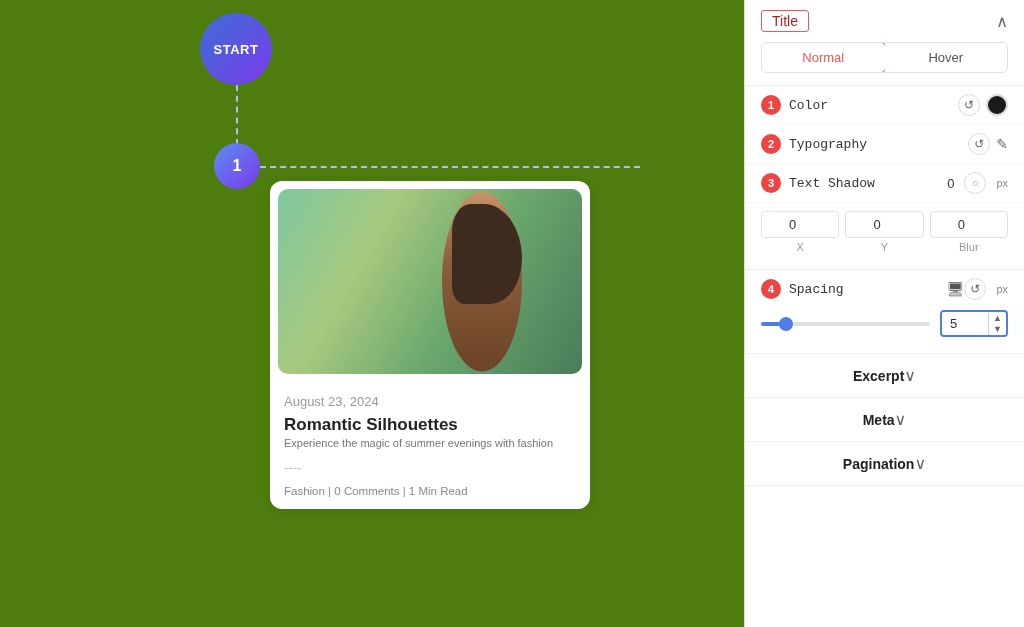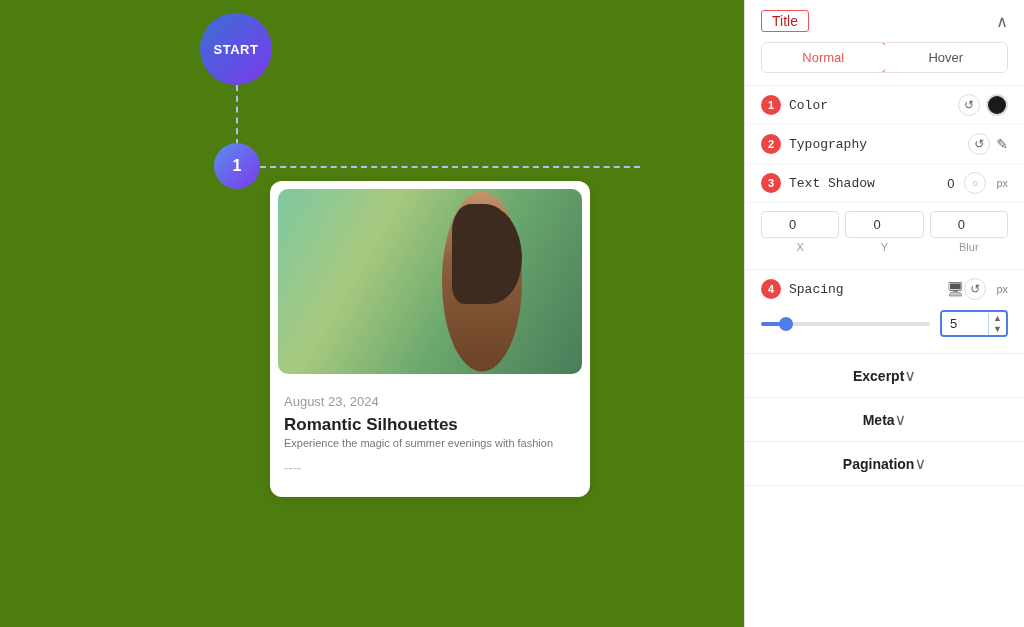--- a/index.html
+++ b/index.html
@@ -516,20 +516,21 @@
       <div class="blog-card-image">
         <div class="img-hair"></div>
         <div class="img-head"></div>
         <div class="img-figure"></div>
       </div>
       <div class="blog-card-content">
         <div class="blog-date">August 23, 2024</div>
         <div class="blog-title">Romantic Silhouettes</div>
         <div class="blog-excerpt">Experience the magic of summer evenings with fashion</div>
         <div class="blog-divider">----</div>
+        <div class="blog-meta">Fashion  |  0 Comments  |  1 Min Read</div>
       </div>
     </div>
 
   </div>
 </div>
 
 <div class="right-panel">
 
   <div class="panel-title-section">
     <div class="panel-title-header">

